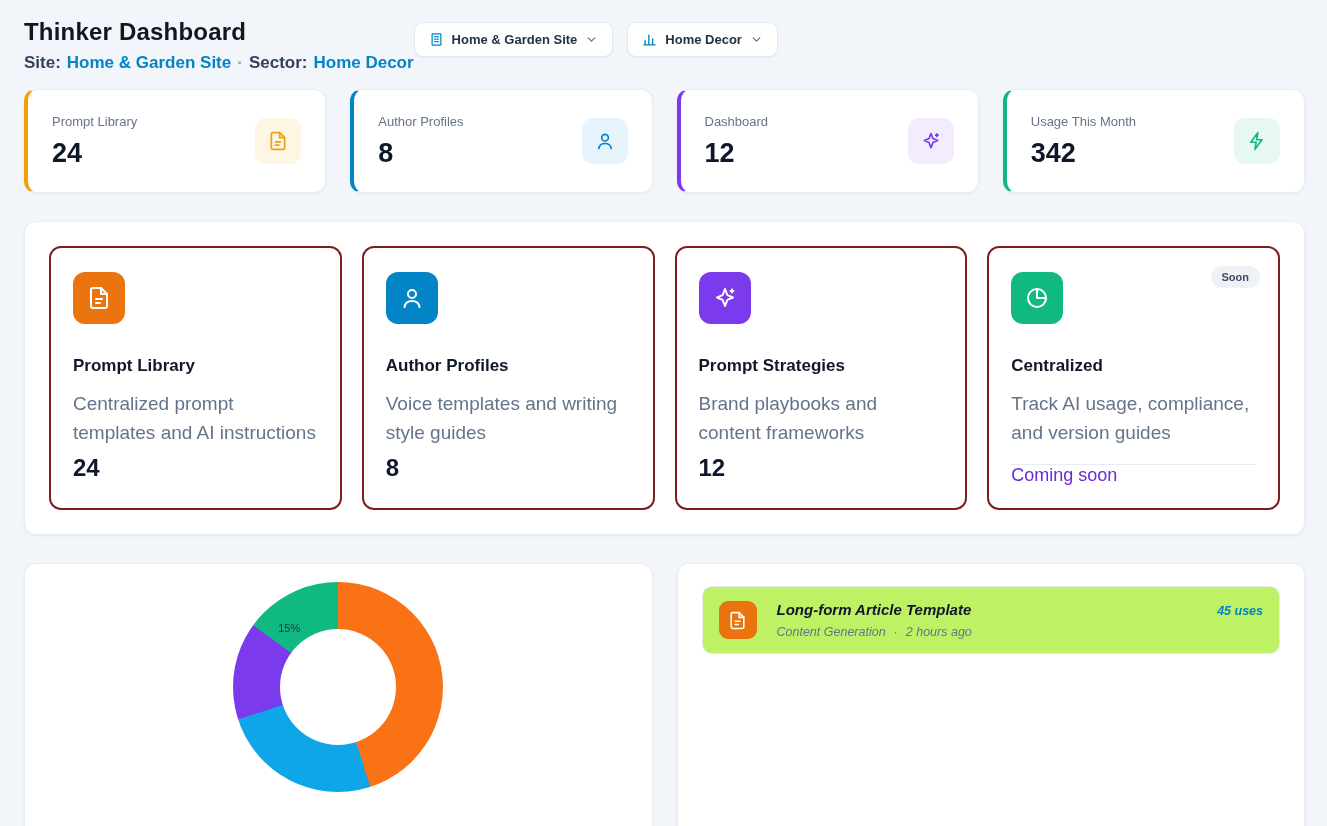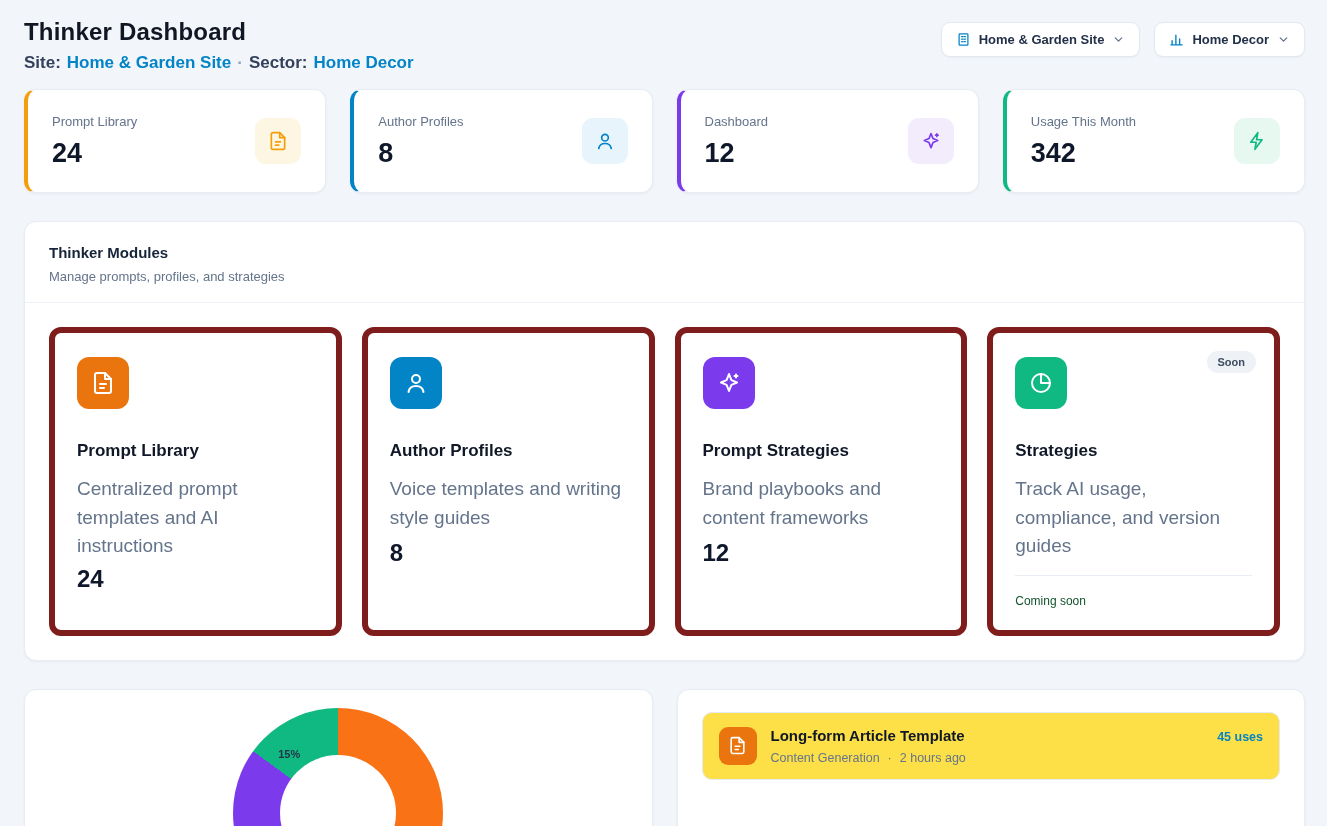--- a/index.html
+++ b/index.html
@@ -5,21 +5,21 @@
   * { margin:0; padding:0; box-sizing:border-box; }
   html,body { width:1327px; height:826px; overflow:hidden; }
   body {
     font-family:"Liberation Sans", sans-serif;
     background:#f2f5f9;
     color:#0f172a;
   }
   .page { padding:18px 22px 0 24px; }
 
   
-  .header { display:flex; justify-content:space-between; align-items:flex-start; }
+  .header { display:flex; align-items:flex-start; }
   .page-title { font-size:24px; font-weight:800; color:#101623; letter-spacing:.2px; }
   .subline { margin-top:7px; font-size:17px; color:#33415c; font-weight:600; display:flex; gap:6px; align-items:center; }
   .subline a { color:#0284c7; text-decoration:none; font-weight:700; cursor:pointer; }
   .subline .dot { color:#94a3b8; }
   .header-controls { display:flex; gap:14px; padding-top:4px; }
   .dd-btn {
     display:flex; align-items:center; gap:8px;
     background:#ffffff; border:1px solid #e3e9f0; border-radius:9px;
     padding:9px 14px; font-size:13px; font-weight:700; color:#223149;
     box-shadow:0 1px 2px rgba(16,24,40,.04); cursor:pointer;
@@ -47,59 +47,60 @@
   
   .panel {
     background:#fff; border:1px solid #e8edf3; border-radius:12px;
     box-shadow:0 1px 3px rgba(16,24,40,.05); margin-top:28px;
   }
   .panel-head { padding:22px 24px 18px; border-bottom:1px solid #eef2f6; }
   .panel-title { font-size:15px; font-weight:700; color:#16243a; }
   .panel-sub { font-size:13px; color:#64748b; margin-top:8px; }
   .modules-body { padding:24px; display:grid; grid-template-columns:repeat(4,1fr); gap:20px; }
   .module-card {
-    position:relative; border:6px solid #7f1d1d; border-radius:12px;
+    position:relative; border:2px solid #7f1d1d; border-radius:12px;
     padding:24px 22px 22px; background:#fff; cursor:pointer;
   }
   .module-ic {
     width:52px; height:52px; border-radius:12px; color:#fff;
     background:var(--accent,#ea750e);
     display:flex; align-items:center; justify-content:center; margin-bottom:32px;
   }
   .module-title { font-size:17px; font-weight:800; color:#101828; margin-bottom:14px; }
   .module-desc { font-size:19px; color:#64748b; line-height:1.5; min-height:60px; }
   .module-value { font-size:24px; font-weight:800; color:#0f172a; margin-top:4px; }
   .soon-badge {
     position:absolute; top:18px; right:18px;
     background:#eef2f6; color:#3f4c61; font-size:11px; font-weight:700;
     border-radius:999px; padding:5px 11px;
   }
   .module-divider { border-top:1px solid #e8edf3; margin-top:14px; }
-  .coming-soon { font-size:12px; color:#14532d; margin-top:18px; }
+  .coming-soon { font-size:18px; color:#6d28d9; }
 
   
   .bottom-grid { display:grid; grid-template-columns:1fr 1fr; gap:24px; margin-top:28px; }
   .chart-body { position:relative; height:330px; }
   .donut {
     position:relative; width:210px; height:210px; border-radius:50%;
     margin:18px auto 0;
   }
   .donut-hole {
     position:absolute; width:116px; height:116px; border-radius:50%;
     background:#fff; left:47px; top:47px;
   }
   .donut-label {
-    position:absolute; left:45px; top:40px; font-size:11px; font-weight:700; color:#273349;
+    position:absolute; left:45px; top:40px; font-size:11px; font-weight:400; color:#273349;
   }
 
   .prompts-body { padding:22px 24px; }
   .prompt-item {
-    display:flex; align-items:flex-start; gap:14px;
+    display:flex; align-items:flex-start; gap:20px;
     border:1px solid #e5eaf1; border-radius:10px; padding:14px 16px; cursor:pointer;
-    background:#fde047;
+    background:#bef264;
+    font-style:italic;
   }
   .prompt-ic {
     width:38px; height:38px; border-radius:9px; background:#ea750e; color:#fff;
     display:flex; align-items:center; justify-content:center; flex:none;
   }
   .prompt-title { font-size:15px; font-weight:800; color:#101828; }
   .prompt-meta { display:flex; gap:8px; align-items:flex-end; font-size:12.5px; color:#64748b; margin-top:7px; }
   .prompt-uses { margin-left:auto; font-size:12.5px; font-weight:700; color:#0284c7; padding-top:3px; }
 
   .svg-ic svg { display:block; }
@@ -200,24 +201,20 @@
       </div>
       <div class="stat-ic svg-ic">
         <svg width="20" height="20" viewBox="0 0 24 24" fill="none" stroke="currentColor" stroke-width="2" stroke-linejoin="round">
             <path d="M13 2L4.5 13.5H11l-1.5 8.5L18 10.5h-6.5z"></path>
           </svg>
       </div>
     </div>
   </div>
 
   <div class="panel">
-    <div class="panel-head">
-      <div class="panel-title">Thinker Modules</div>
-      <div class="panel-sub">Manage prompts, profiles, and strategies</div>
-    </div>
     <div class="modules-body">
 
       <div class="module-card" style="--accent: #ea750e;">
         <div class="module-ic svg-ic">
           <svg width="24" height="24" viewBox="0 0 24 24" fill="none" stroke="currentColor" stroke-width="2" stroke-linecap="round" stroke-linejoin="round">
               <path d="M14 2H6a2 2 0 0 0-2 2v16a2 2 0 0 0 2 2h12a2 2 0 0 0 2-2V8z"></path>
               <path d="M14 2v6h6"></path>
               <path d="M9 13h6M9 17h4"></path>
             </svg>
         </div>
@@ -251,21 +248,21 @@
       </div>
 
       <div class="module-card" style="--accent: #10b981;">
         <span class="soon-badge">Soon</span>
         <div class="module-ic svg-ic">
           <svg width="24" height="24" viewBox="0 0 24 24" fill="none" stroke="currentColor" stroke-width="2" stroke-linecap="round" stroke-linejoin="round">
               <path d="M21 12a9 9 0 1 1-9-9"></path>
               <path d="M12 3a9 9 0 0 1 9 9h-9z"></path>
             </svg>
         </div>
-        <div class="module-title">Strategies</div>
+        <div class="module-title">Centralized</div>
         <div class="module-desc">Track AI usage, compliance, and version guides</div>
         <div class="module-divider"></div>
         <div class="coming-soon">Coming soon</div>
       </div>
     </div>
   </div>
 
   <div class="bottom-grid">
 
     <div class="panel" style="margin-top:0">

